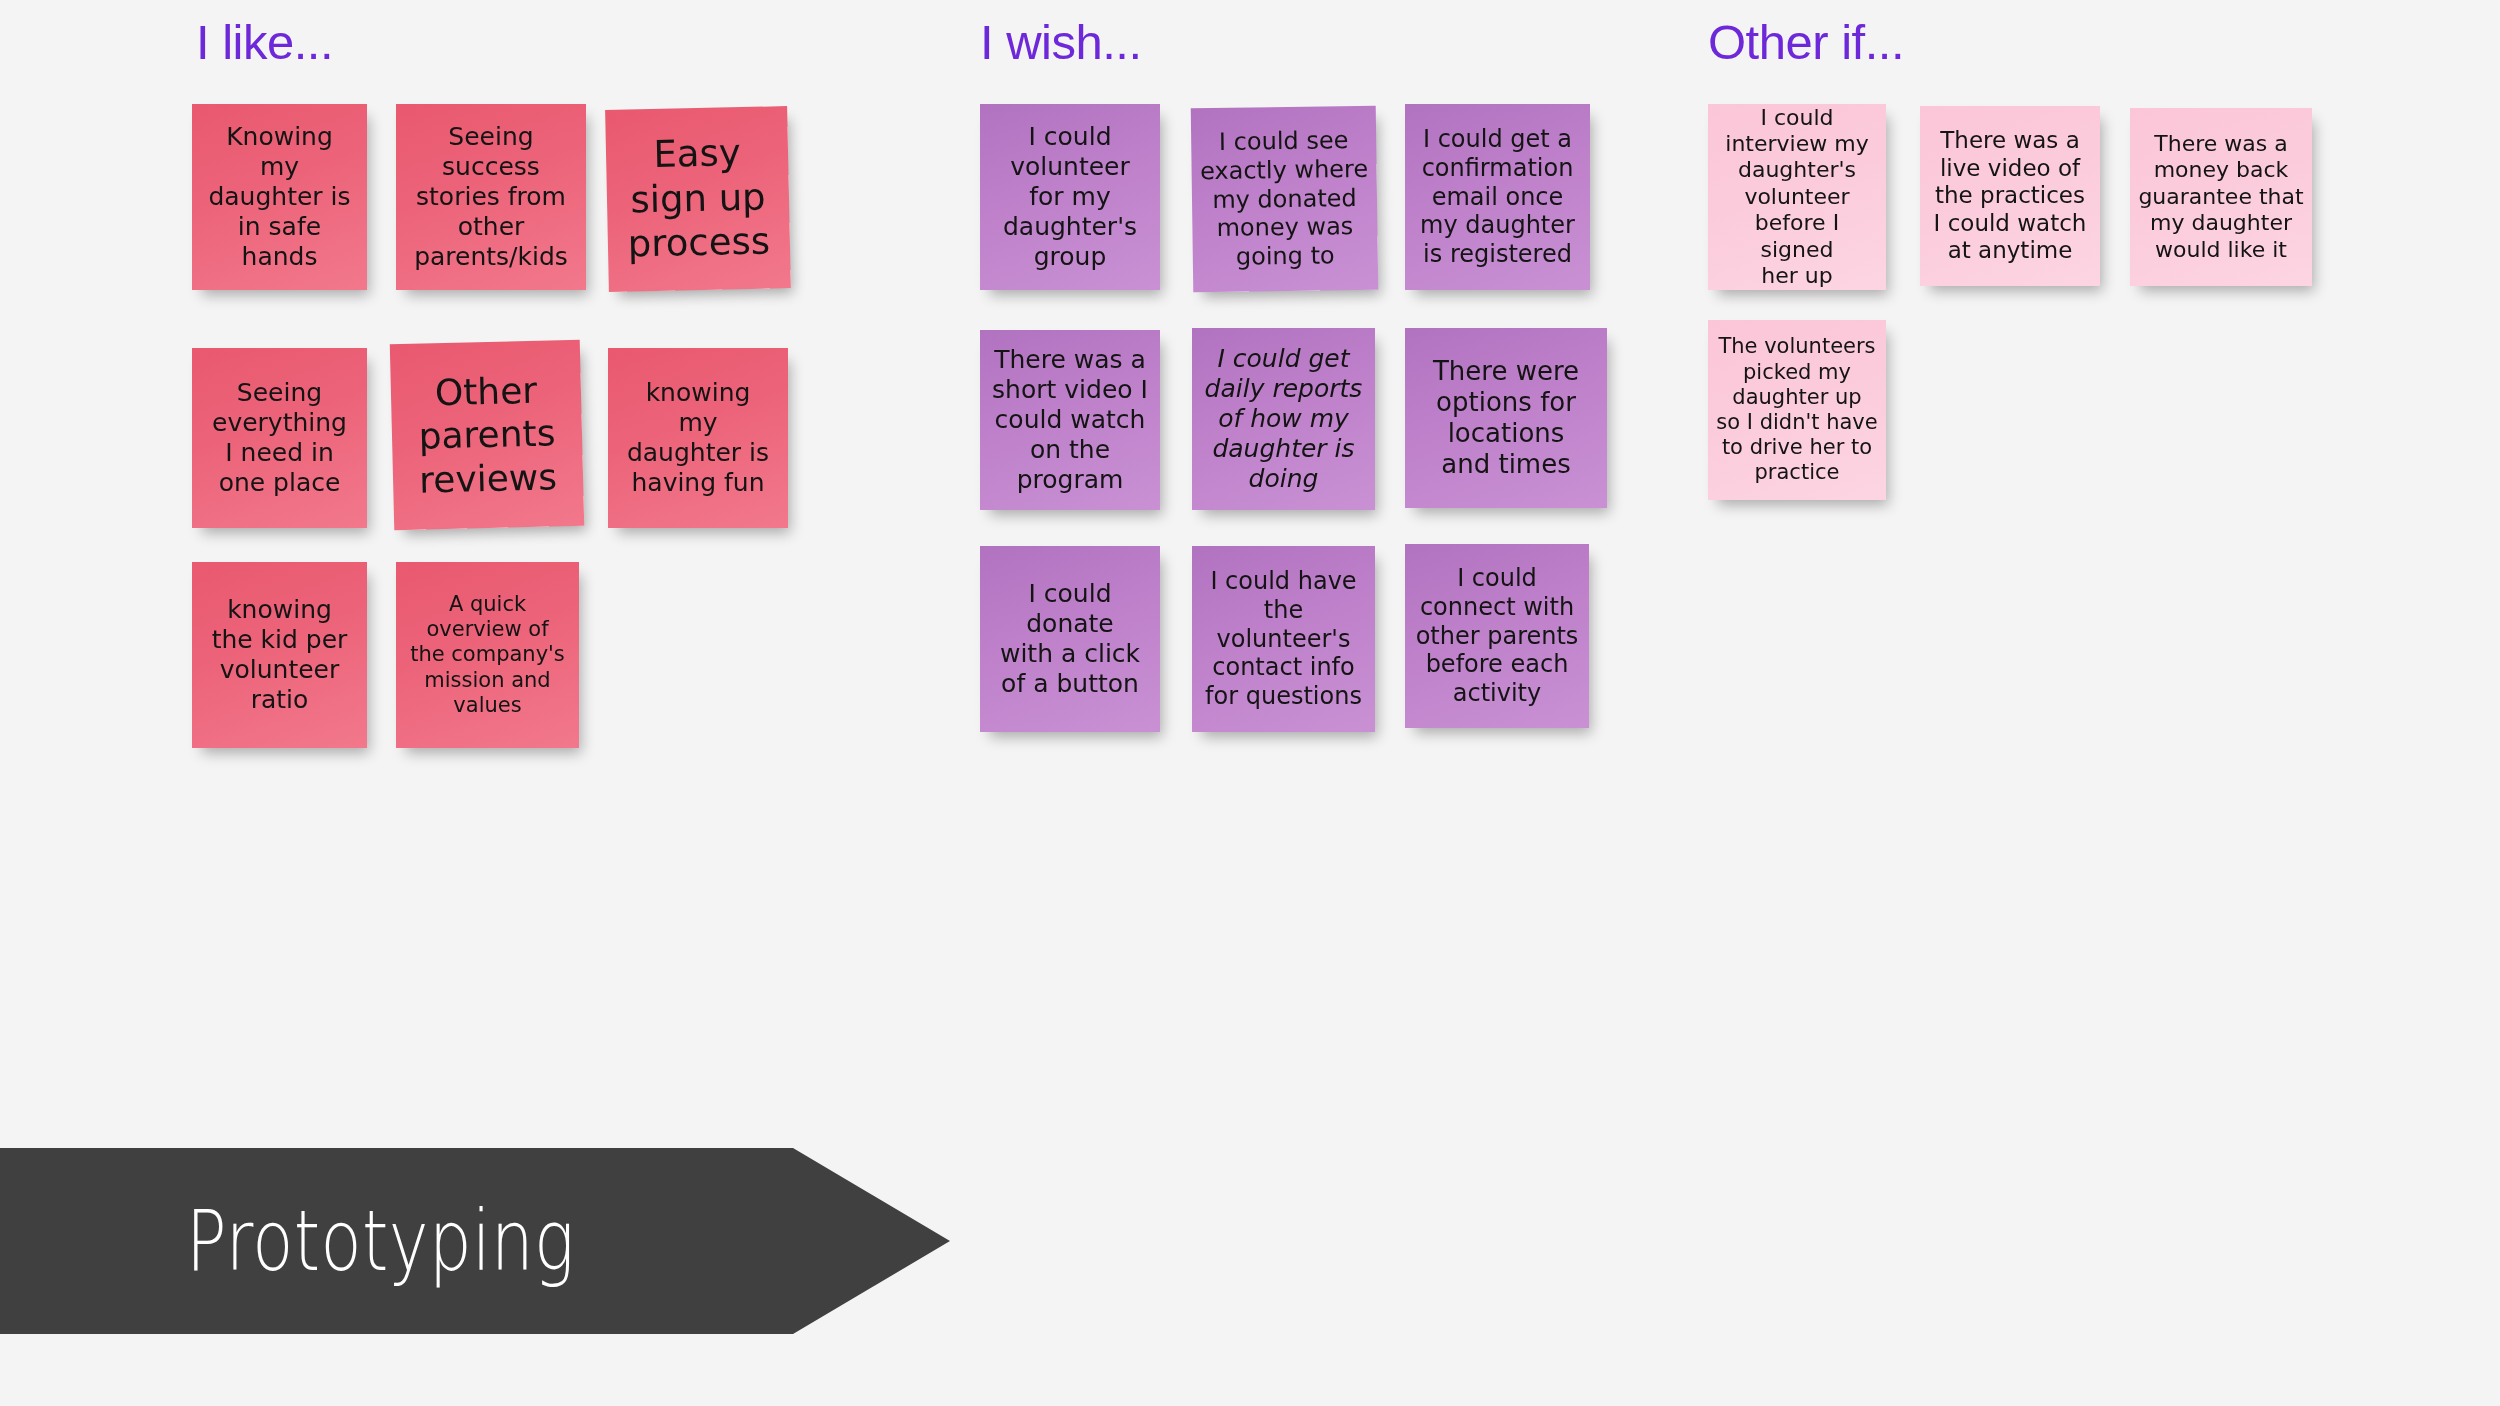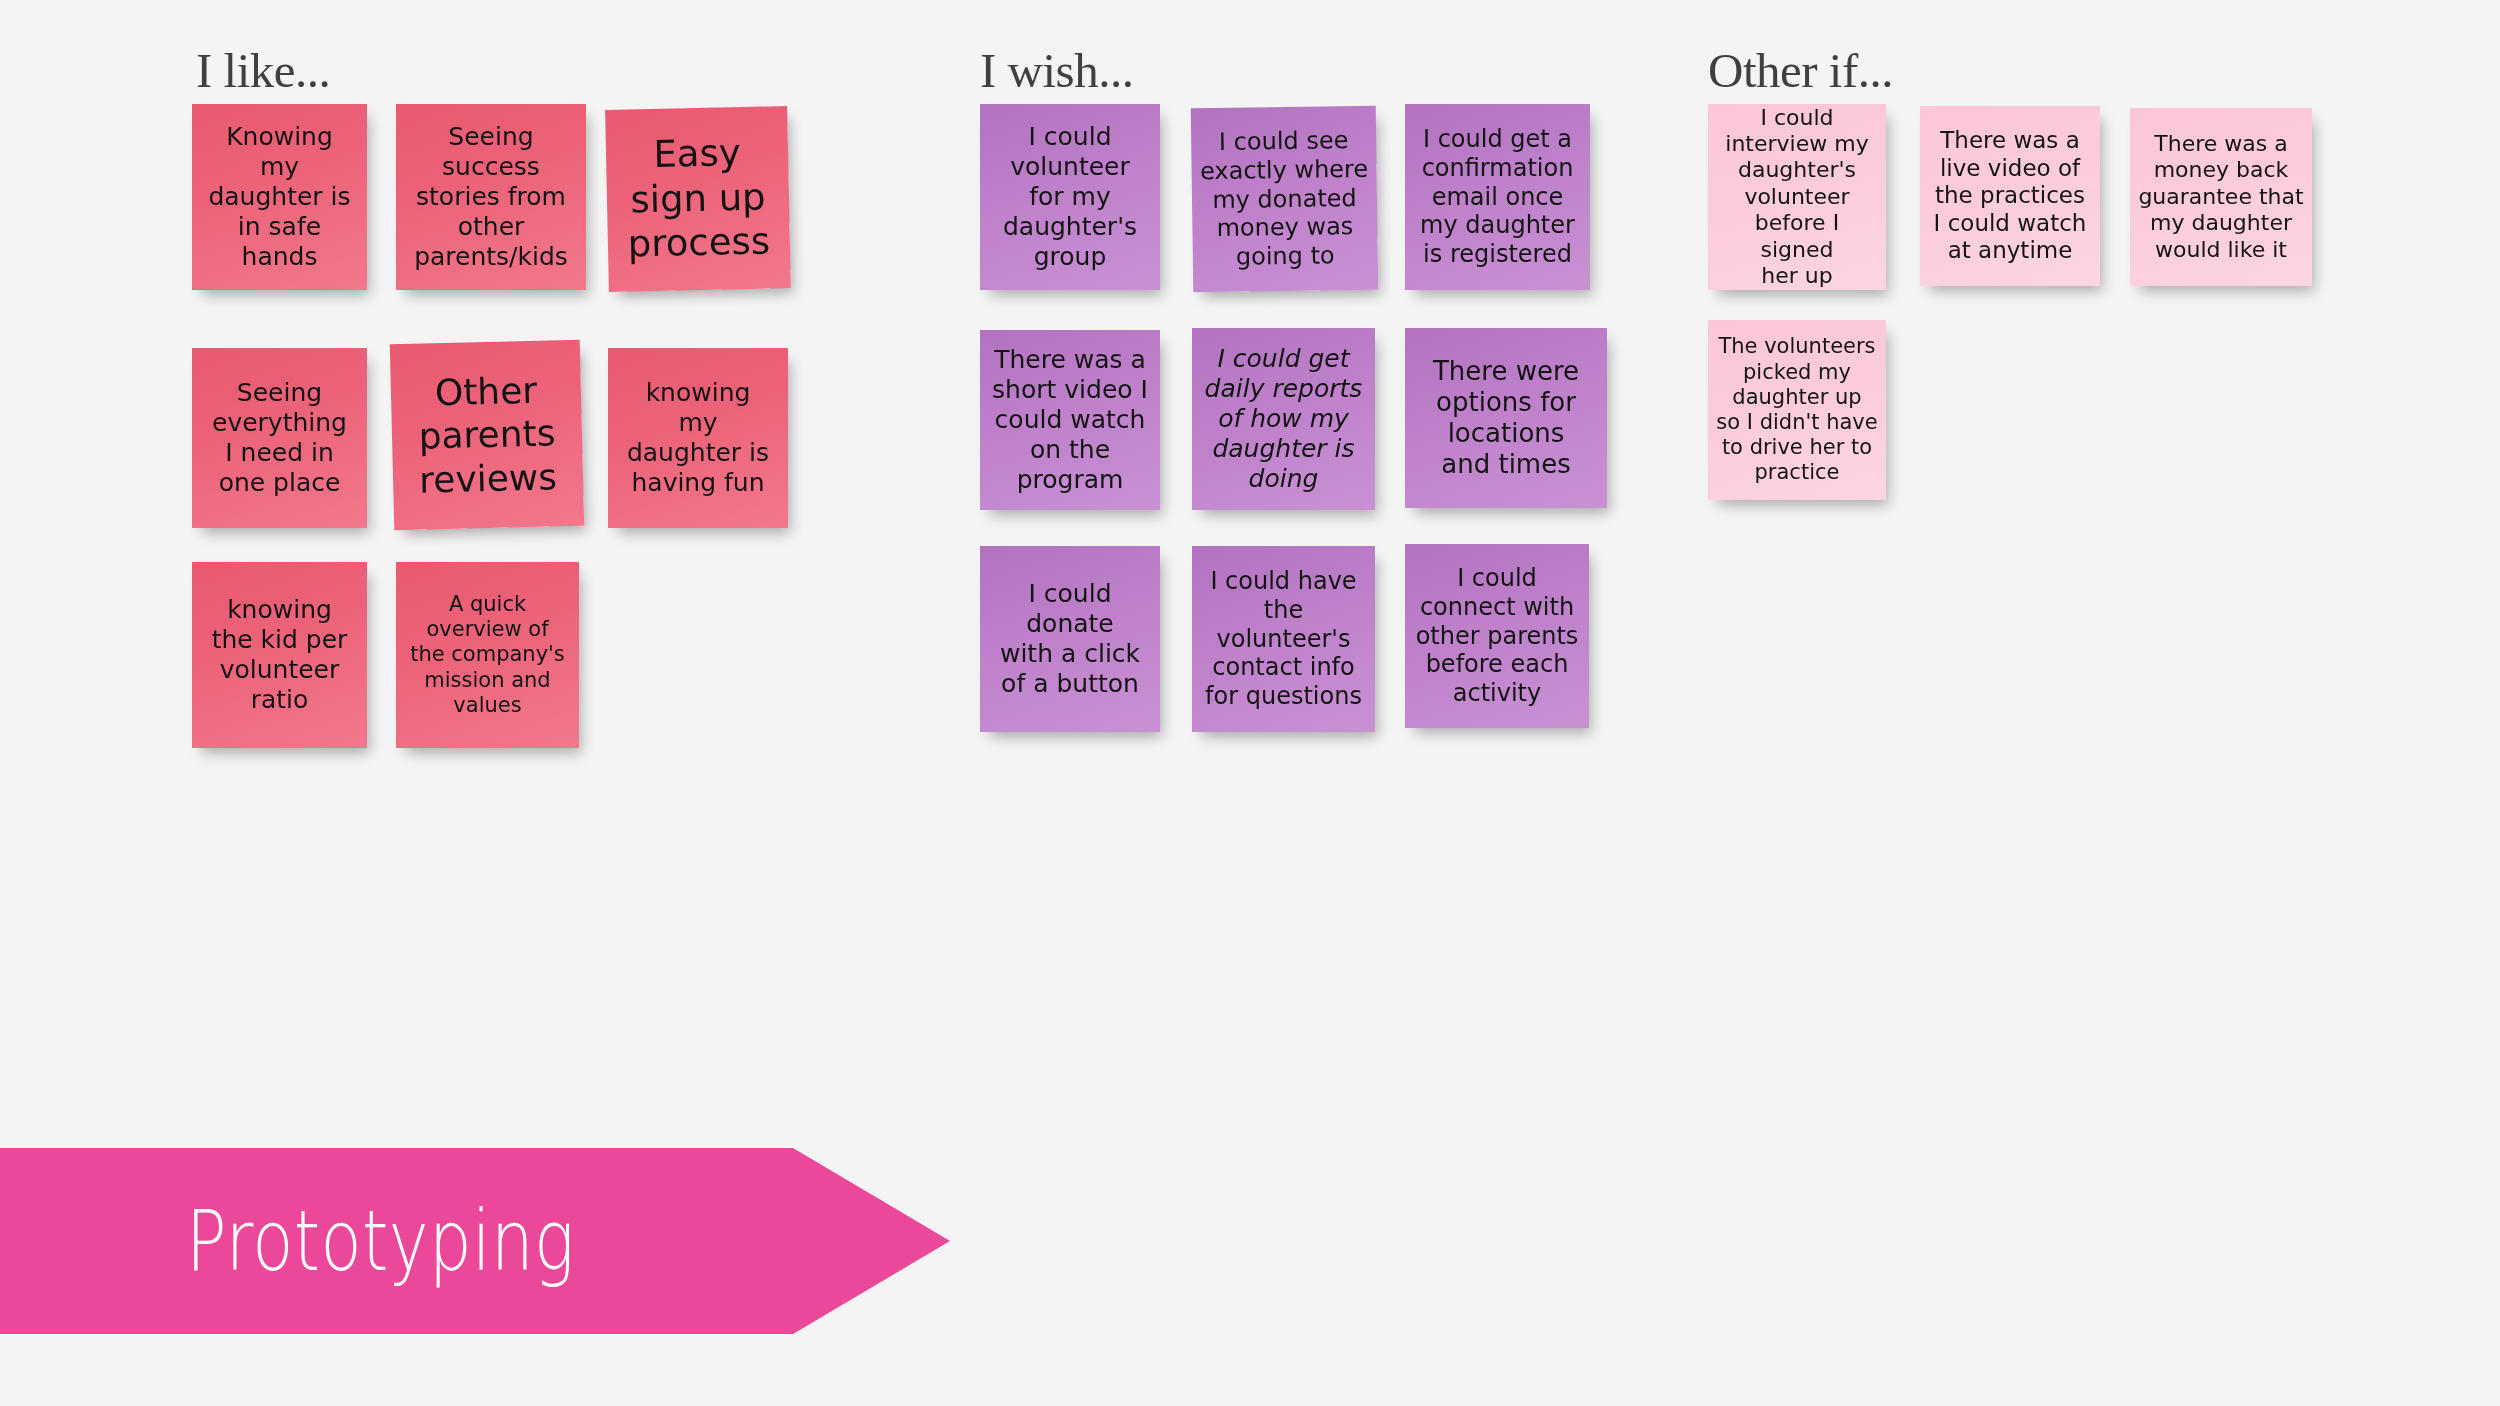--- a/index.html
+++ b/index.html
@@ -16,28 +16,27 @@
   }
 
   .board {
     position: absolute;
     inset: 0;
   }
 
   
   .col-heading {
     position: absolute;
-    font-family: Liberation Serif, serif;
+    font-family: Liberation Sans, sans-serif;
     font-weight: 400;
     font-size: 49px;
     line-height: 1;
-    color: #404040;
+    color: #6d28d9;
     letter-spacing: -0.5px;
     white-space: nowrap;
-    margin-top: 28px;
   }
   #heading-like  { left: 196px;  top: 18px; }
   #heading-wish  { left: 980px;  top: 18px; }
   #heading-whatif{ left: 1708px; top: 18px; }
 
   
   .note {
     position: absolute;
     box-sizing: border-box;
     display: flex;
@@ -69,21 +68,21 @@
     background: linear-gradient(160deg, #fbc6d8 0%, #fbcbdc 45%, #fdd5e2 100%);
   }
 
   
   #banner {
     position: absolute;
     left: 0;
     top: 1148px;
     width: 950px;
     height: 186px;
-    background: #ec4899;
+    background: #404040;
     -webkit-clip-path: polygon(0 0, 793px 0, 950px 50%, 793px 100%, 0 100%);
     clip-path: polygon(0 0, 793px 0, 950px 50%, 793px 100%, 0 100%);
     display: flex;
     align-items: center;
   }
   #banner-label {
     margin-left: 186px;
     color: #ffffff;
     font-family: "DejaVu Sans", sans-serif;
     font-weight: 300;

